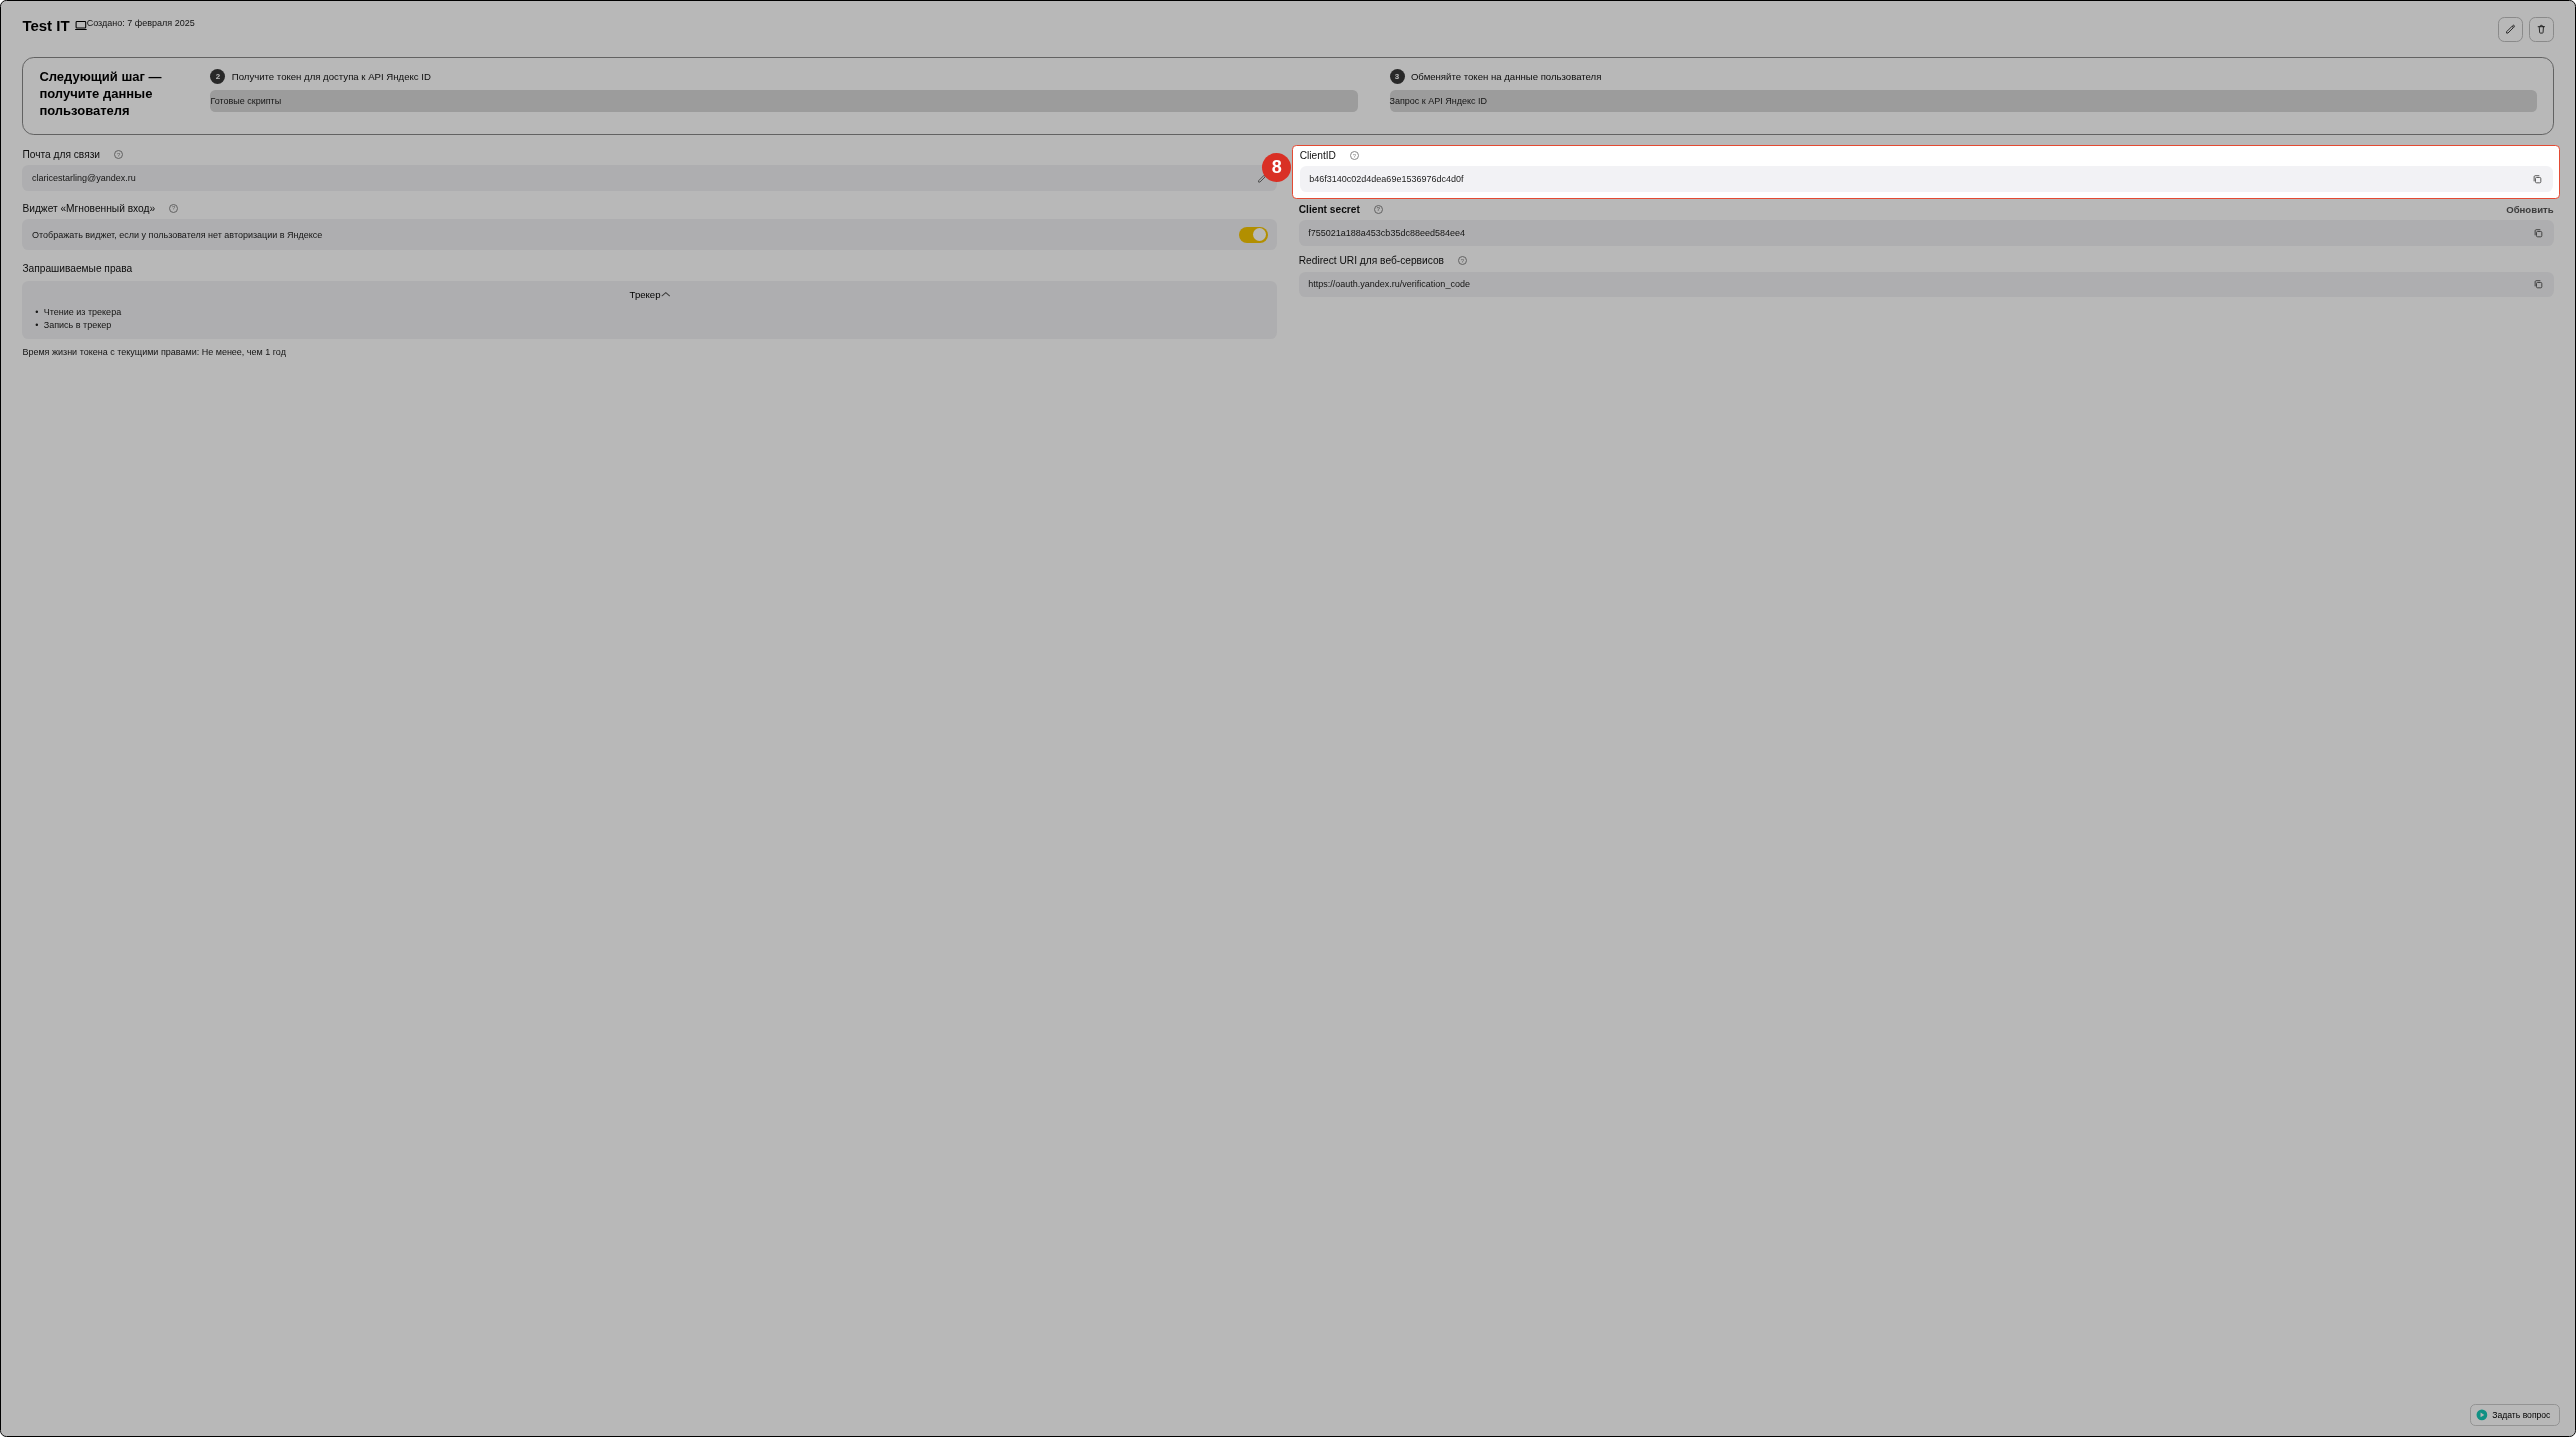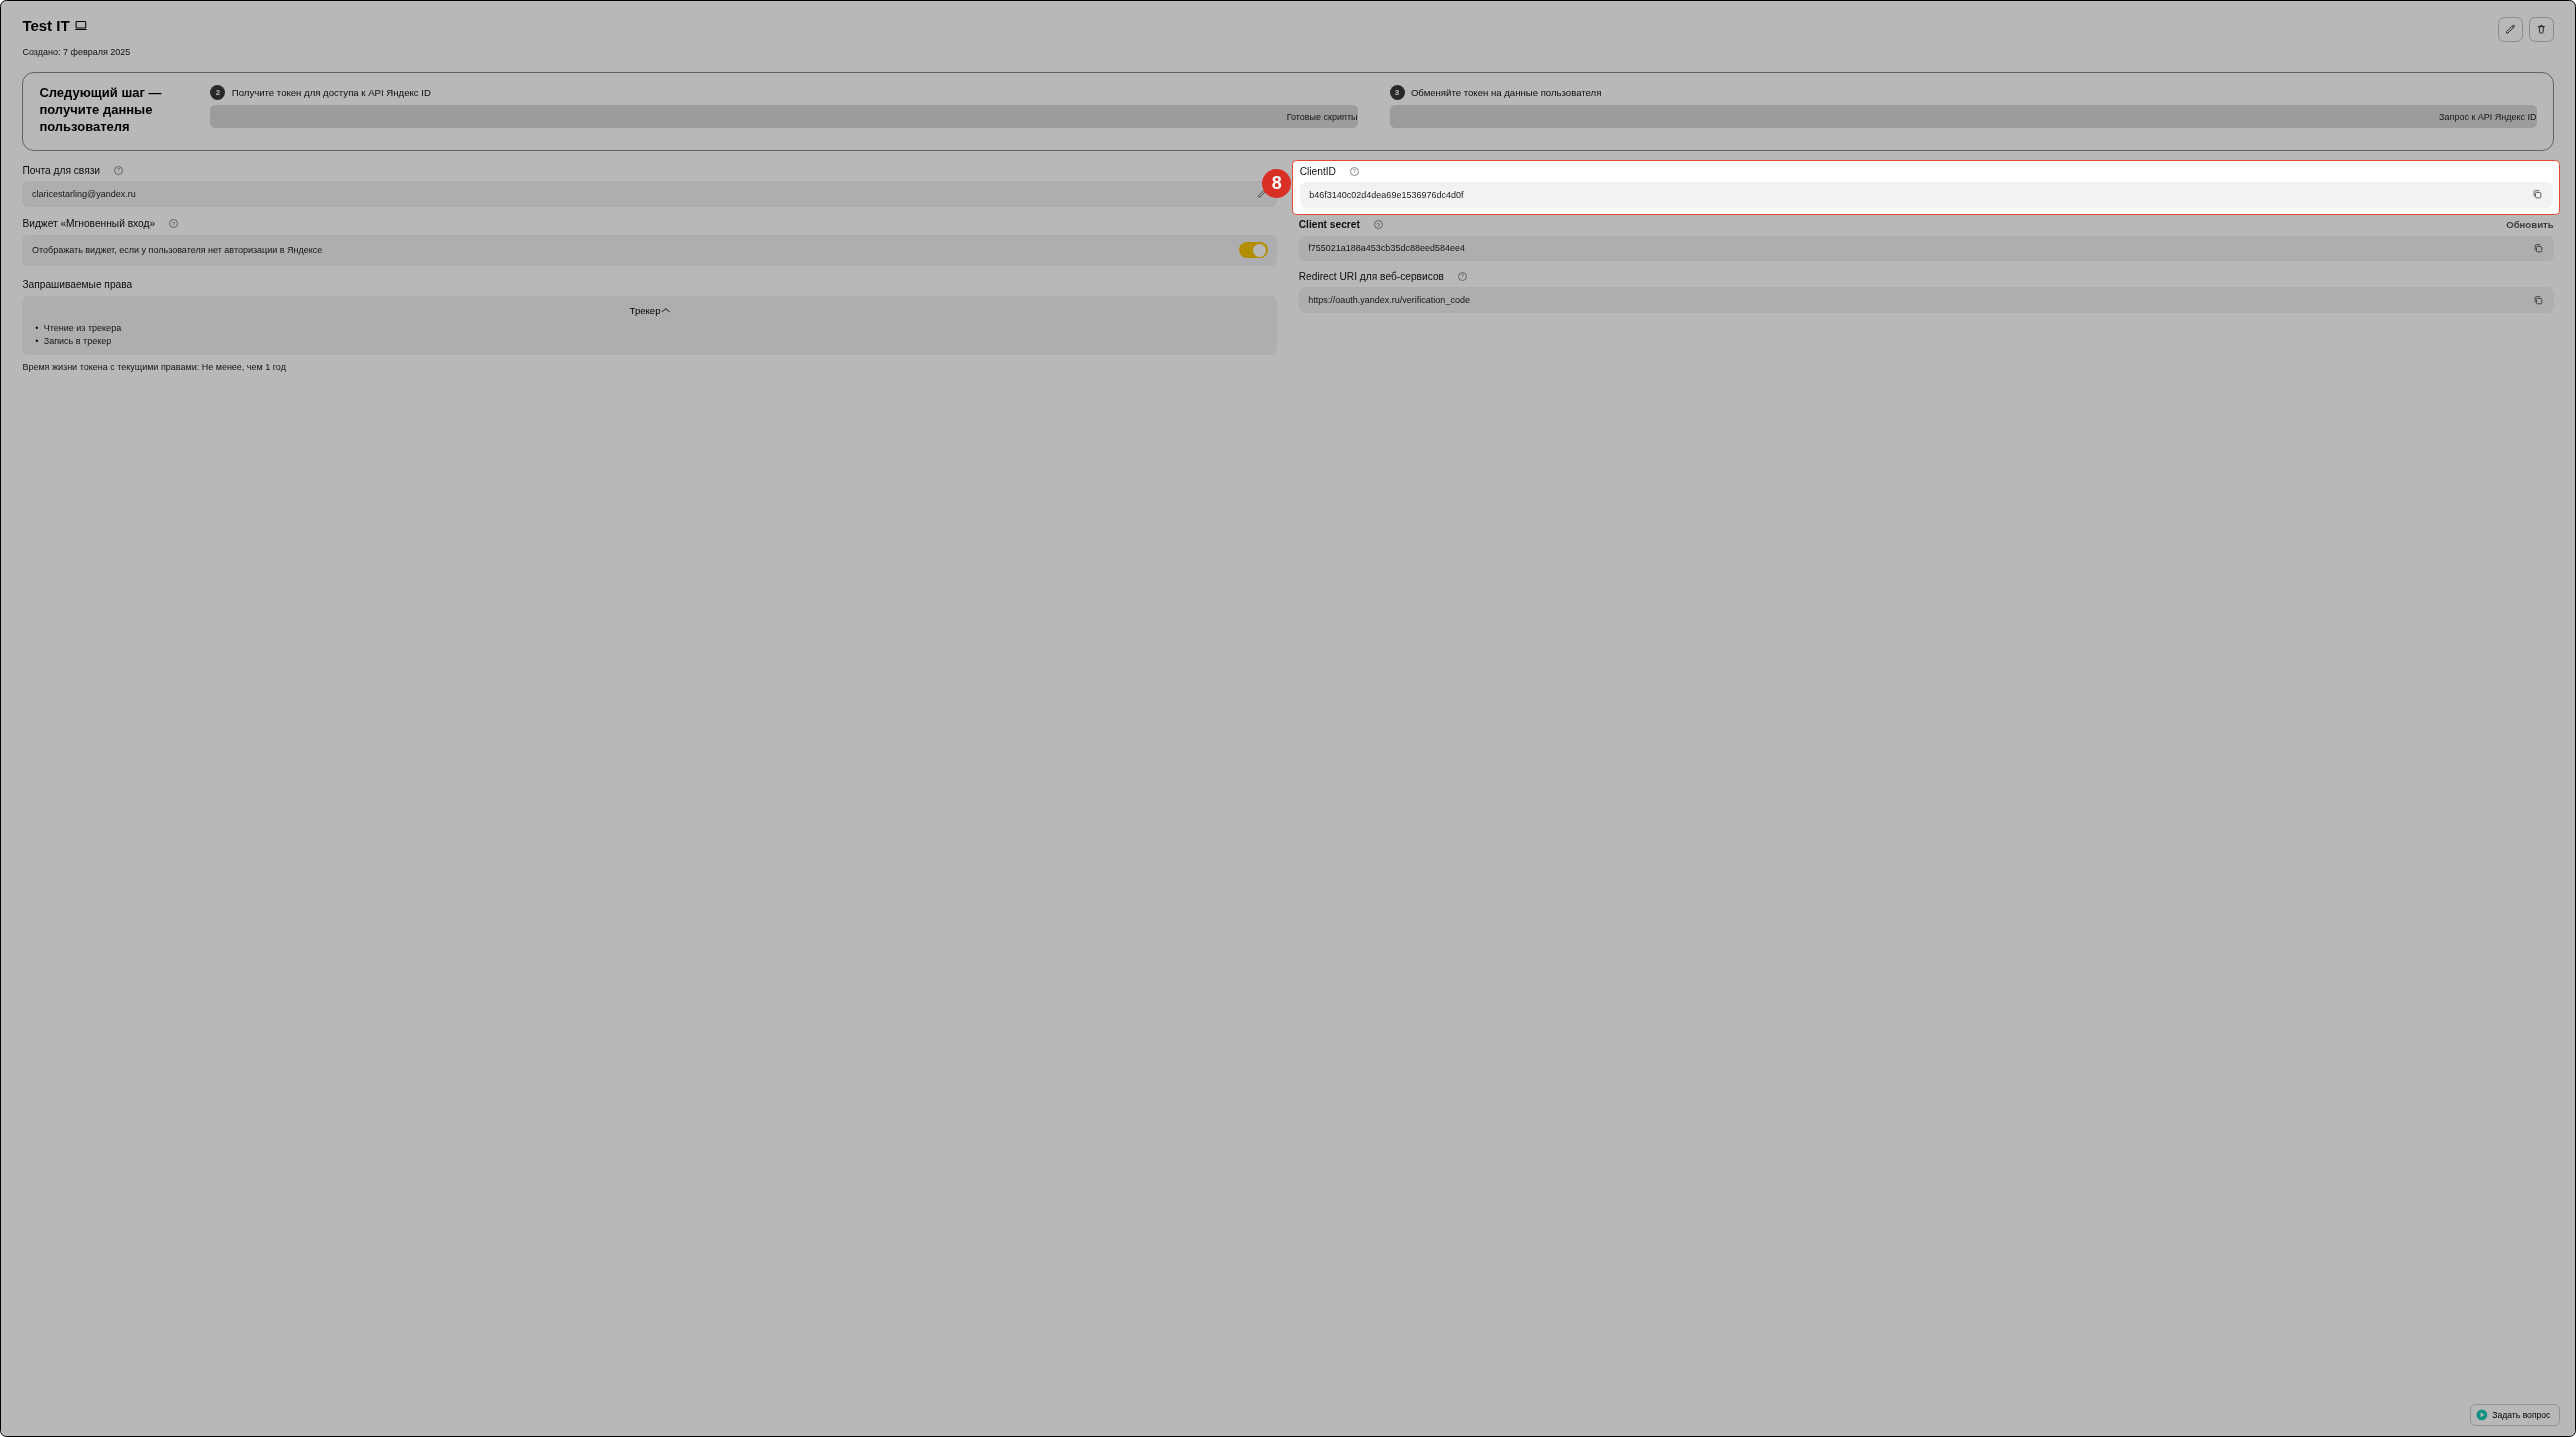--- a/index.html
+++ b/index.html
@@ -29,21 +29,21 @@
     pointer-events: none;
     z-index: 50;
   }
 
   
   .hdr {
     display: flex;
     justify-content: space-between;
     align-items: flex-start;
   }
-  .hdr-left { display: flex; flex-direction: column; gap: 12px; }
+  .hdr-left { display: flex; flex-direction: row; gap: 0; }
   .title-row { display: flex; align-items: center; gap: 5.3px; }
   .title { font-size: 15px; font-weight: 700; color: #000; }
   .sub { font-size: 9px; color: #1a1a1a; margin-top: 1.1px; }
   .hdr-actions { display: flex; gap: 6.4px; }
   .icon-btn {
     width: 24.6px; height: 24.6px;
     border: 0.5px solid #bfbfbf;
     border-radius: 6.4px;
     background: #fff;
     display: flex; align-items: center; justify-content: center;
@@ -84,21 +84,21 @@
   }
   .step-label { font-size: 9.6px; color: #111; font-weight: 500; }
   .step-btn {
     background: #d9d9d9;
     border: none;
     border-radius: 5.3px;
     padding: 6.4px 0;
     font-size: 9px;
     color: #222;
     cursor: pointer;
-    text-align: right;
+    text-align: left;
   }
 
   
   .cols {
     margin-top: 14px;
     display: flex;
     gap: 21.4px;
   }
   .col { flex: 1; display: flex; flex-direction: column; }
 

